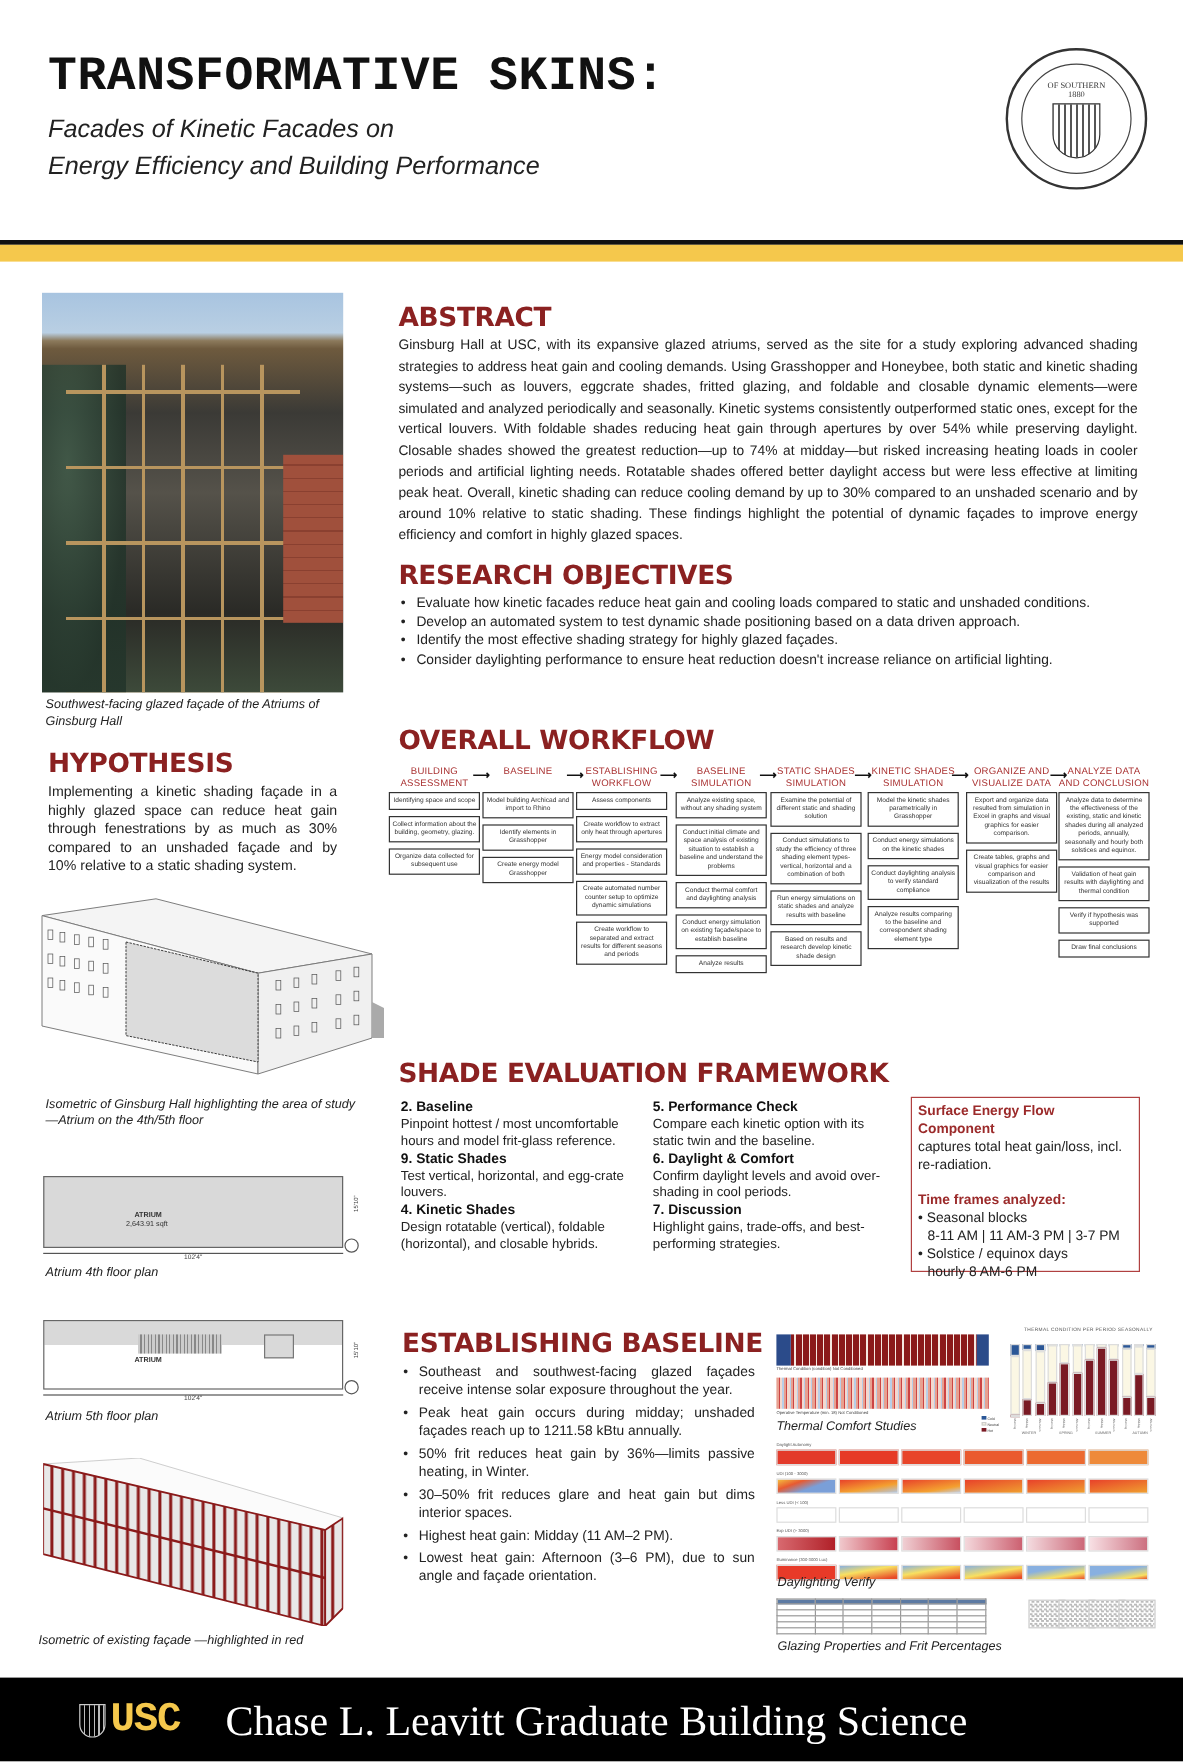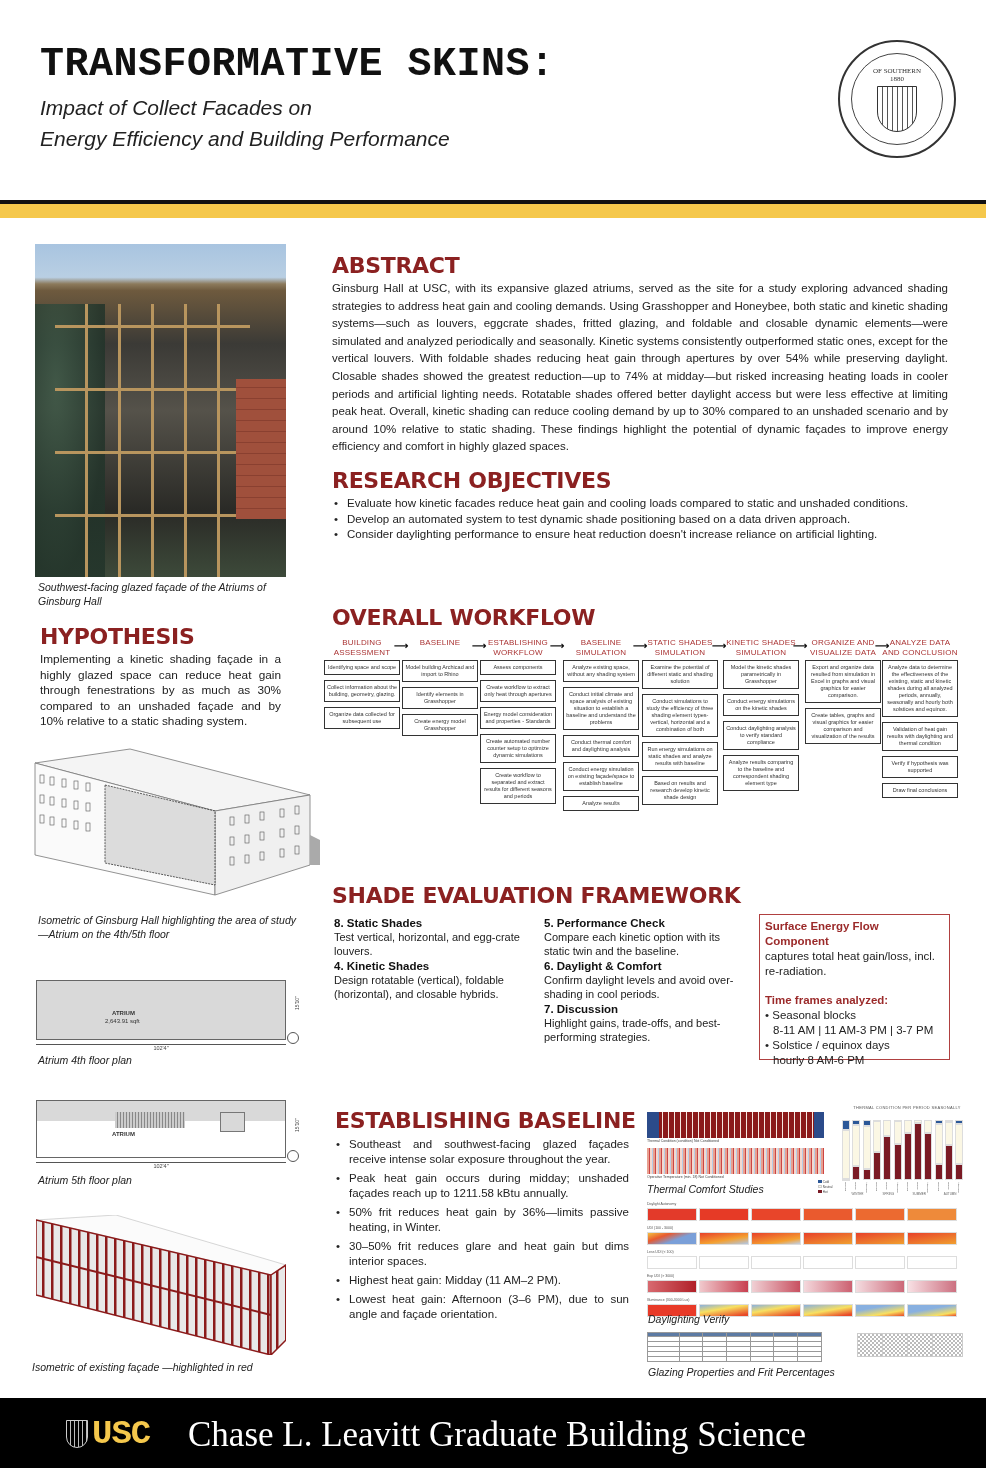--- a/index.html
+++ b/index.html
@@ -44,21 +44,21 @@
 .dl-label{position:absolute;font-size:3.5px;color:#555}
 .tbl{position:absolute;left:647px;top:1332px;width:175px;border-collapse:collapse;font-size:3.5px}
 .tbl td,.tbl th{border:1px solid #999;padding:0 1px;height:4px;color:#333}
 .tbl th{background:#5c7aa3;color:#fff;font-weight:400}
 .frit{position:absolute;top:1333px;width:31px;height:24px;background:repeating-conic-gradient(#bbb 0 25%,#fff 0 50%) 0 0/4px 4px;border:1px solid #ccc}
 </style>
 </head>
 <body>
 
 <div class="abs h-title">TRANSFORMATIVE SKINS:</div>
-<div class="abs h-sub" style="top:96px">Impact of Collect Facades on</div>
+<div class="abs h-sub" style="top:96px">Facades of Kinetic Facades on</div>
 <div class="abs h-sub" style="top:127px">Energy Efficiency and Building Performance</div>
 <div class="abs seal">
   <div class="seal-inner">
     <span>OF SOUTHERN</span>
     <span>1880</span>
     <div class="seal-shield"></div>
   </div>
 </div>
 <div class="abs bar-black"></div>
 <div class="abs bar-gold"></div>
@@ -145,20 +145,21 @@
 </svg>
 <div class="abs cap" style="left:32px;top:1360px">Isometric of existing façade —highlighted in red</div>
 
 <div class="abs section-h" style="left:332px;top:253px">ABSTRACT</div>
 <div class="abs body-t" style="left:332px;top:280px;width:616px">Ginsburg Hall at USC, with its expansive glazed atriums, served as the site for a study exploring advanced shading strategies to address heat gain and cooling demands. Using Grasshopper and Honeybee, both static and kinetic shading systems—such as louvers, eggcrate shades, fritted glazing, and foldable and closable dynamic elements—were simulated and analyzed periodically and seasonally. Kinetic systems consistently outperformed static ones, except for the vertical louvers. With foldable shades reducing heat gain through apertures by over 54% while preserving daylight. Closable shades showed the greatest reduction—up to 74% at midday—but risked increasing heating loads in cooler periods and artificial lighting needs. Rotatable shades offered better daylight access but were less effective at limiting peak heat. Overall, kinetic shading can reduce cooling demand by up to 30% compared to an unshaded scenario and by around 10% relative to static shading. These findings highlight the potential of dynamic façades to improve energy efficiency and comfort in highly glazed spaces.</div>
 
 <div class="abs section-h" style="left:332px;top:468px">RESEARCH OBJECTIVES</div>
 <ul class="abs bul" style="left:331px;top:496px;width:618px">
   <li>Evaluate how kinetic facades reduce heat gain and cooling loads compared to static and unshaded conditions.</li>
   <li>Develop an automated system to test dynamic shade positioning based on a data driven approach.</li>
+  <li>Identify the most effective shading strategy for highly glazed façades.</li>
   <li>Consider daylighting performance to ensure heat reduction doesn't increase reliance on artificial lighting.</li>
 </ul>
 
 <div class="abs section-h" style="left:332px;top:605px">OVERALL WORKFLOW</div>
 <div id="wf-root">
     <div class="wf-col" style="left: 324px;">
       <div class="wf-h">BUILDING ASSESSMENT</div>
       <div class="wf-box">Identifying space and scope</div>
       <div class="wf-box">Collect information about the building, geometry, glazing.</div>
       <div class="wf-box">Organize data collected for subsequent use</div>
@@ -215,21 +216,22 @@
       <div class="wf-h">ANALYZE DATA AND CONCLUSION</div>
       <div class="wf-box">Analyze data to determine the effectiveness of the existing, static and kinetic shades during all analyzed periods, annually, seasonally and hourly both solstices and equinox.</div>
       <div class="wf-box">Validation of heat gain results with daylighting and thermal condition</div>
       <div class="wf-box">Verify if hypothesis was supported</div>
       <div class="wf-box">Draw final conclusions</div>
     </div>
   </div>
 
 <div class="abs section-h" style="left:332px;top:883px">SHADE EVALUATION FRAMEWORK</div>
 <div class="abs" style="left:334px;top:916px;width:200px">
-  <div class="fw-item"><b>8. Static Shades</b><span>Test vertical, horizontal, and egg-crate louvers.</span></div>
+  <div class="fw-item"><b>2. Baseline</b><span>Pinpoint hottest / most uncomfortable hours and model frit-glass reference.</span></div>
+  <div class="fw-item"><b>9. Static Shades</b><span>Test vertical, horizontal, and egg-crate louvers.</span></div>
   <div class="fw-item"><b>4. Kinetic Shades</b><span>Design rotatable (vertical), foldable (horizontal), and closable hybrids.</span></div>
 </div>
 <div class="abs" style="left:544px;top:916px;width:190px">
   <div class="fw-item"><b>5. Performance Check</b><span>Compare each kinetic option with its static twin and the baseline.</span></div>
   <div class="fw-item"><b>6. Daylight &amp; Comfort</b><span>Confirm daylight levels and avoid over-shading in cool periods.</span></div>
   <div class="fw-item"><b>7. Discussion</b><span>Highlight gains, trade-offs, and best-performing strategies.</span></div>
 </div>
 <div class="abs side-box">
   <div class="red">Surface Energy Flow Component</div>
   <div>captures total heat gain/loss, incl. re-radiation.</div>

